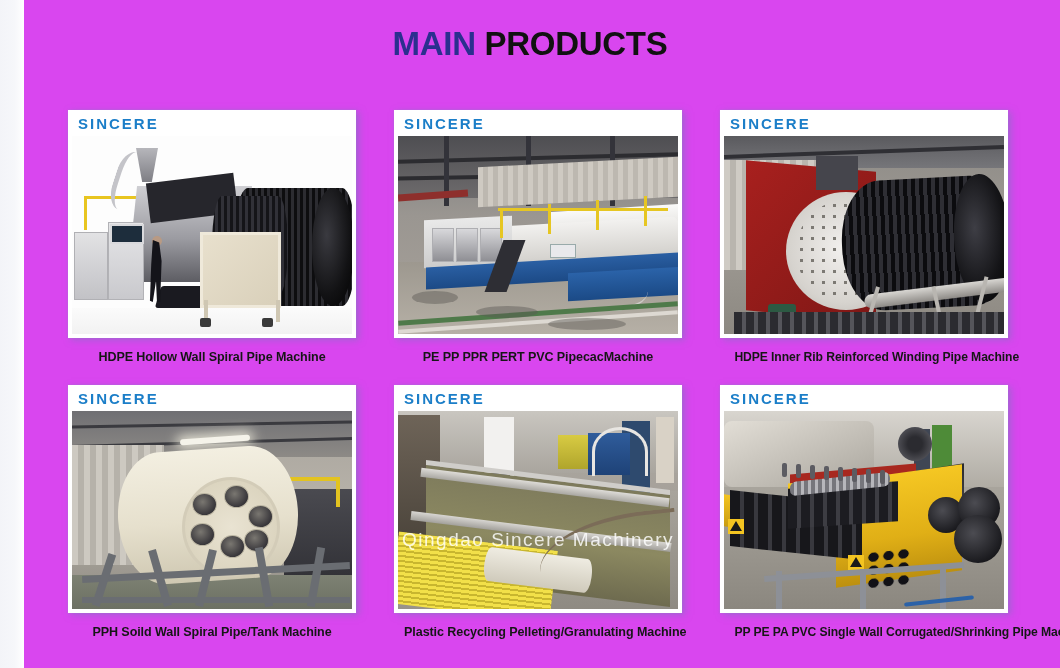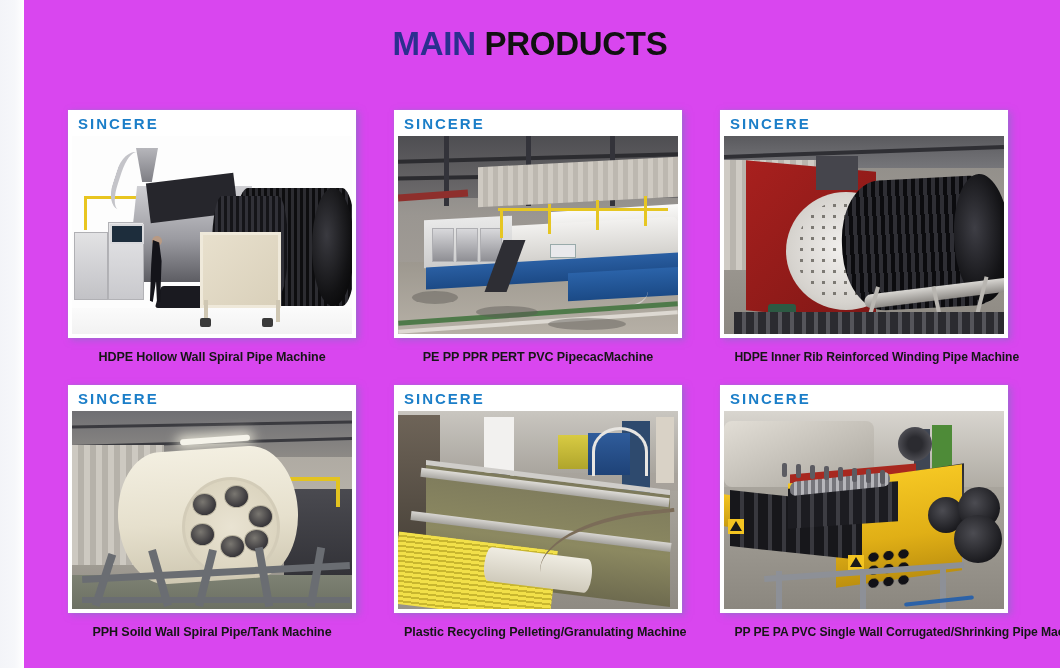--- a/index.html
+++ b/index.html
@@ -757,20 +757,21 @@
           <div class="person pD"></div>
           <div class="yellowblock"></div>
           <div class="blueblock"></div>
           <div class="hose"></div>
           <div class="trough"></div>
           <div class="troughlip"></div>
           <div class="troughlip2"></div>
           <div class="strands"></div>
           <div class="roller"></div>
           <div class="cable"></div>
+          <div class="overlay-wm">Qingdao Sincere  Machinery</div>
         </div>
       </div>
       <div class="caption">Plastic Recycling Pelleting/Granulating Machine</div>
     </div>
 
     <div class="cell">
       <div class="card">
         <div class="wm">SINCERE</div>
         <div class="photo p6">
           <div class="bgblur"></div>

